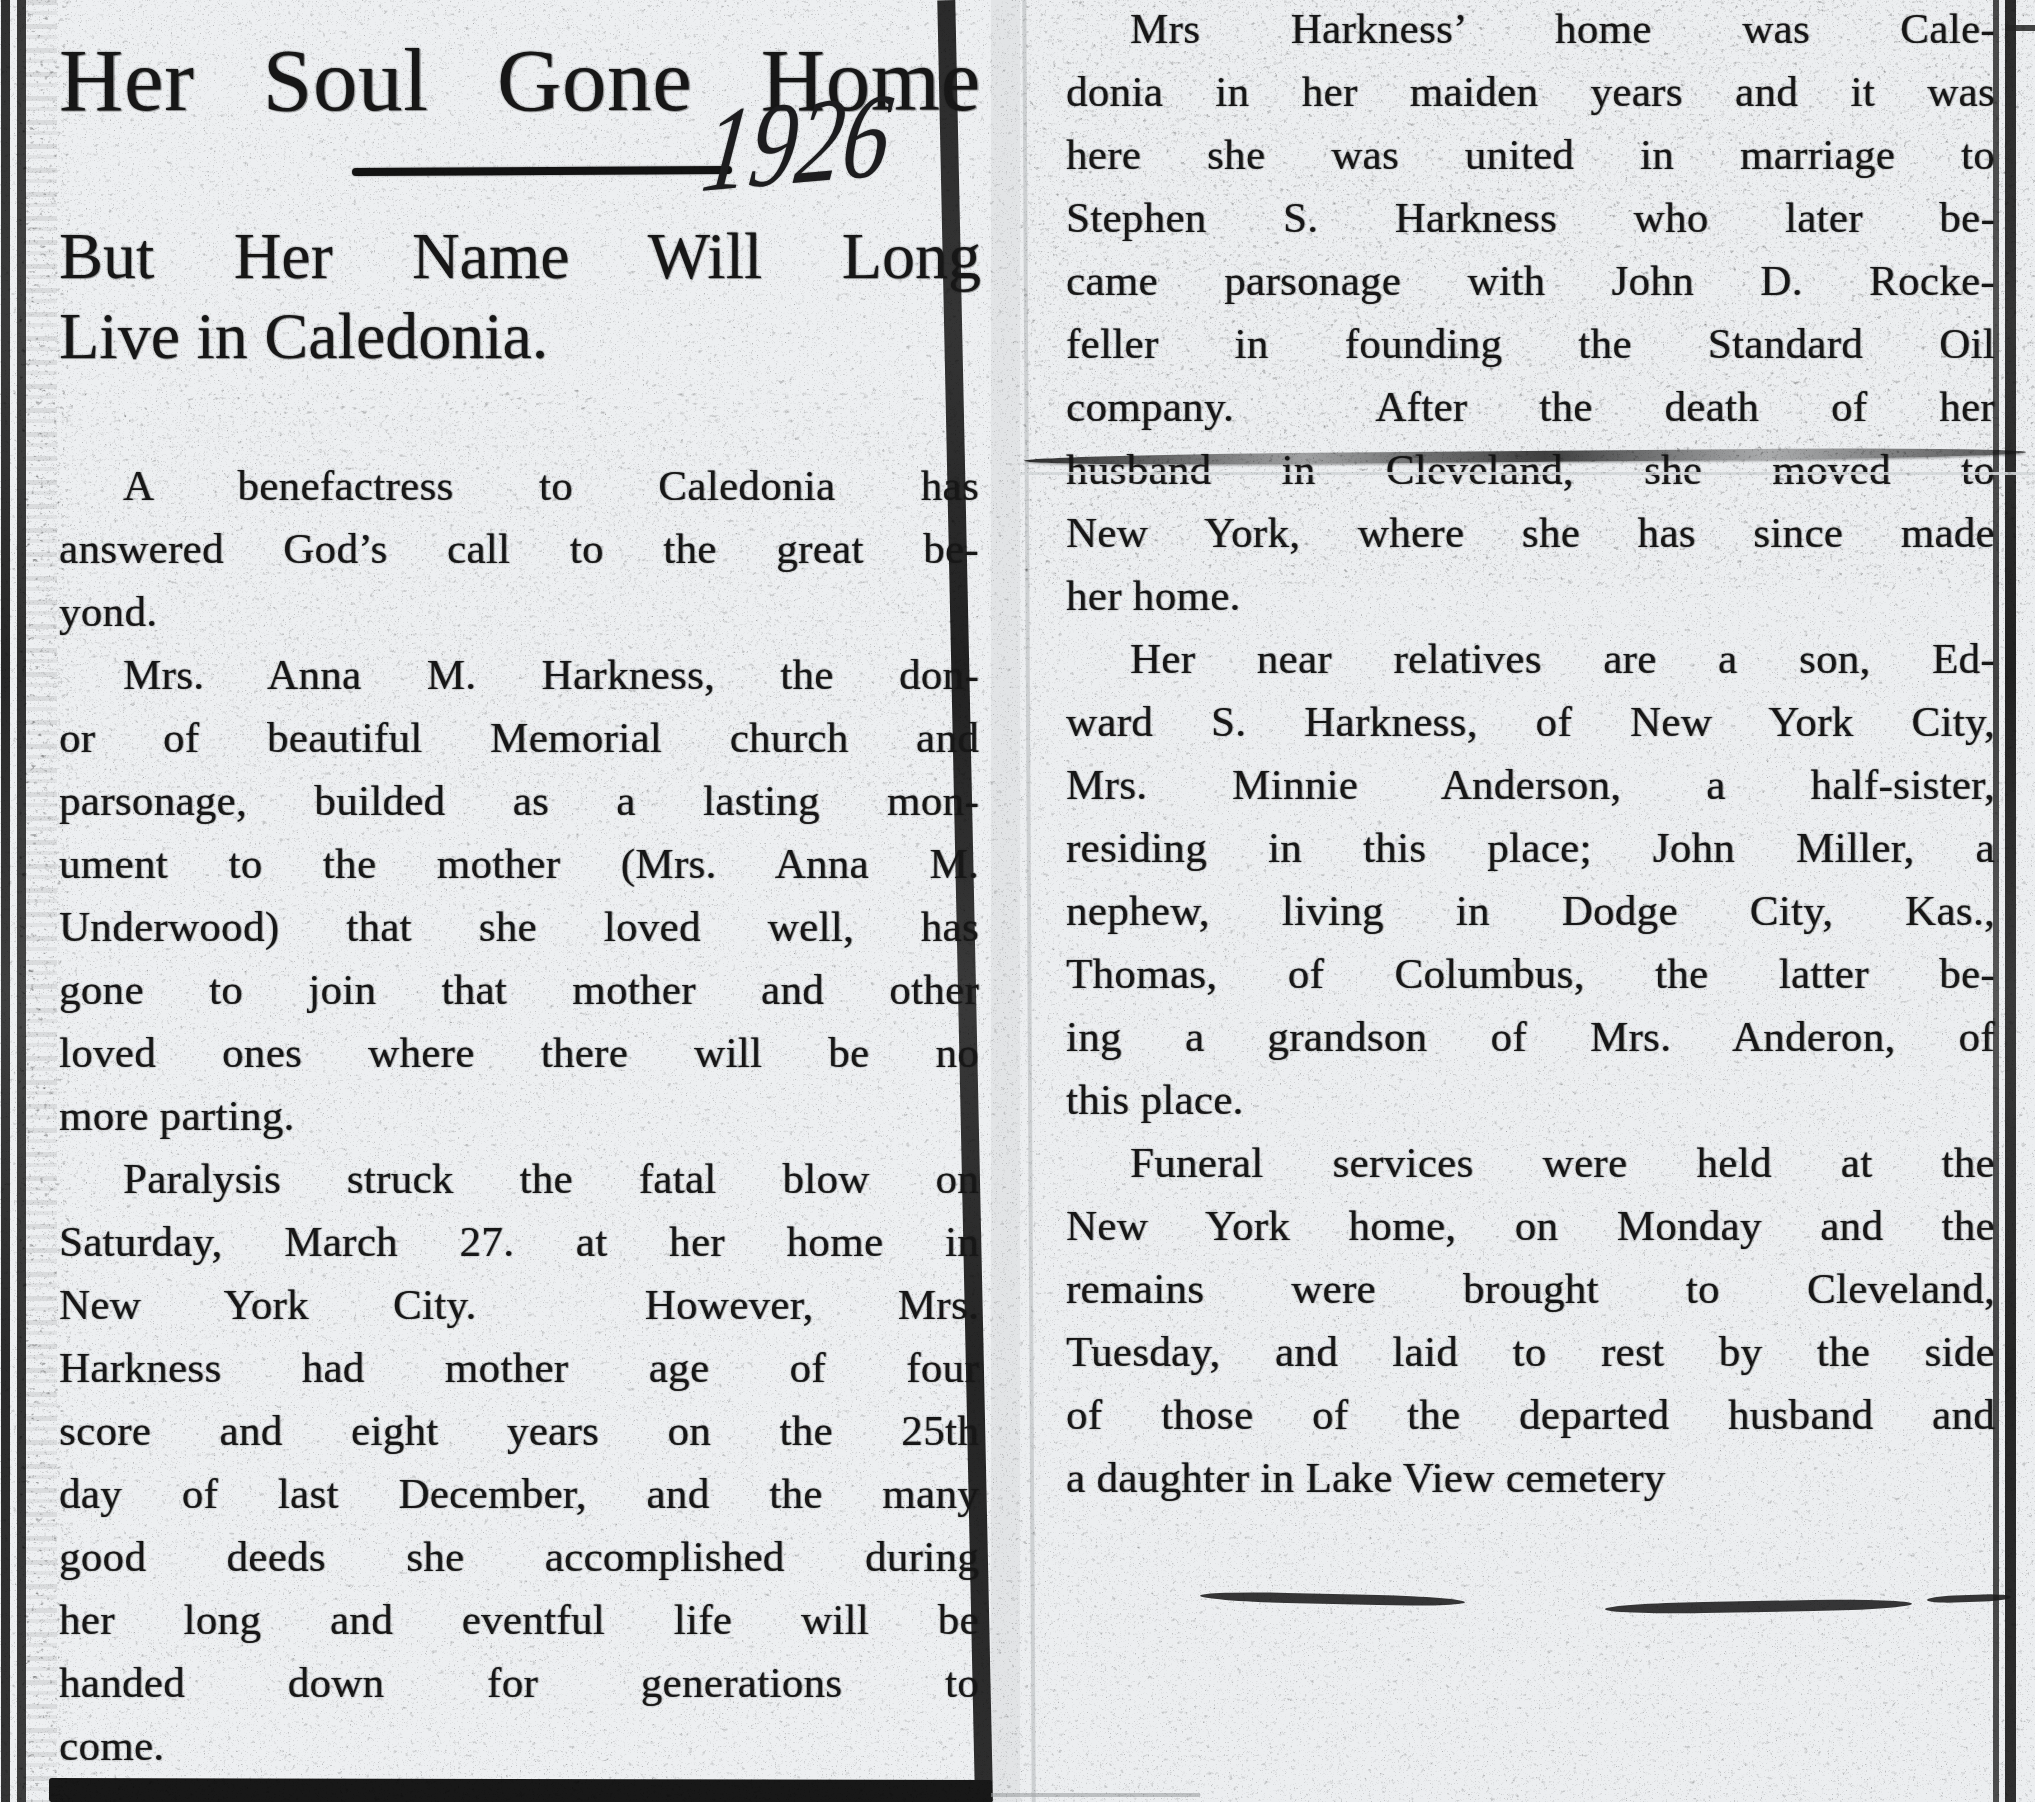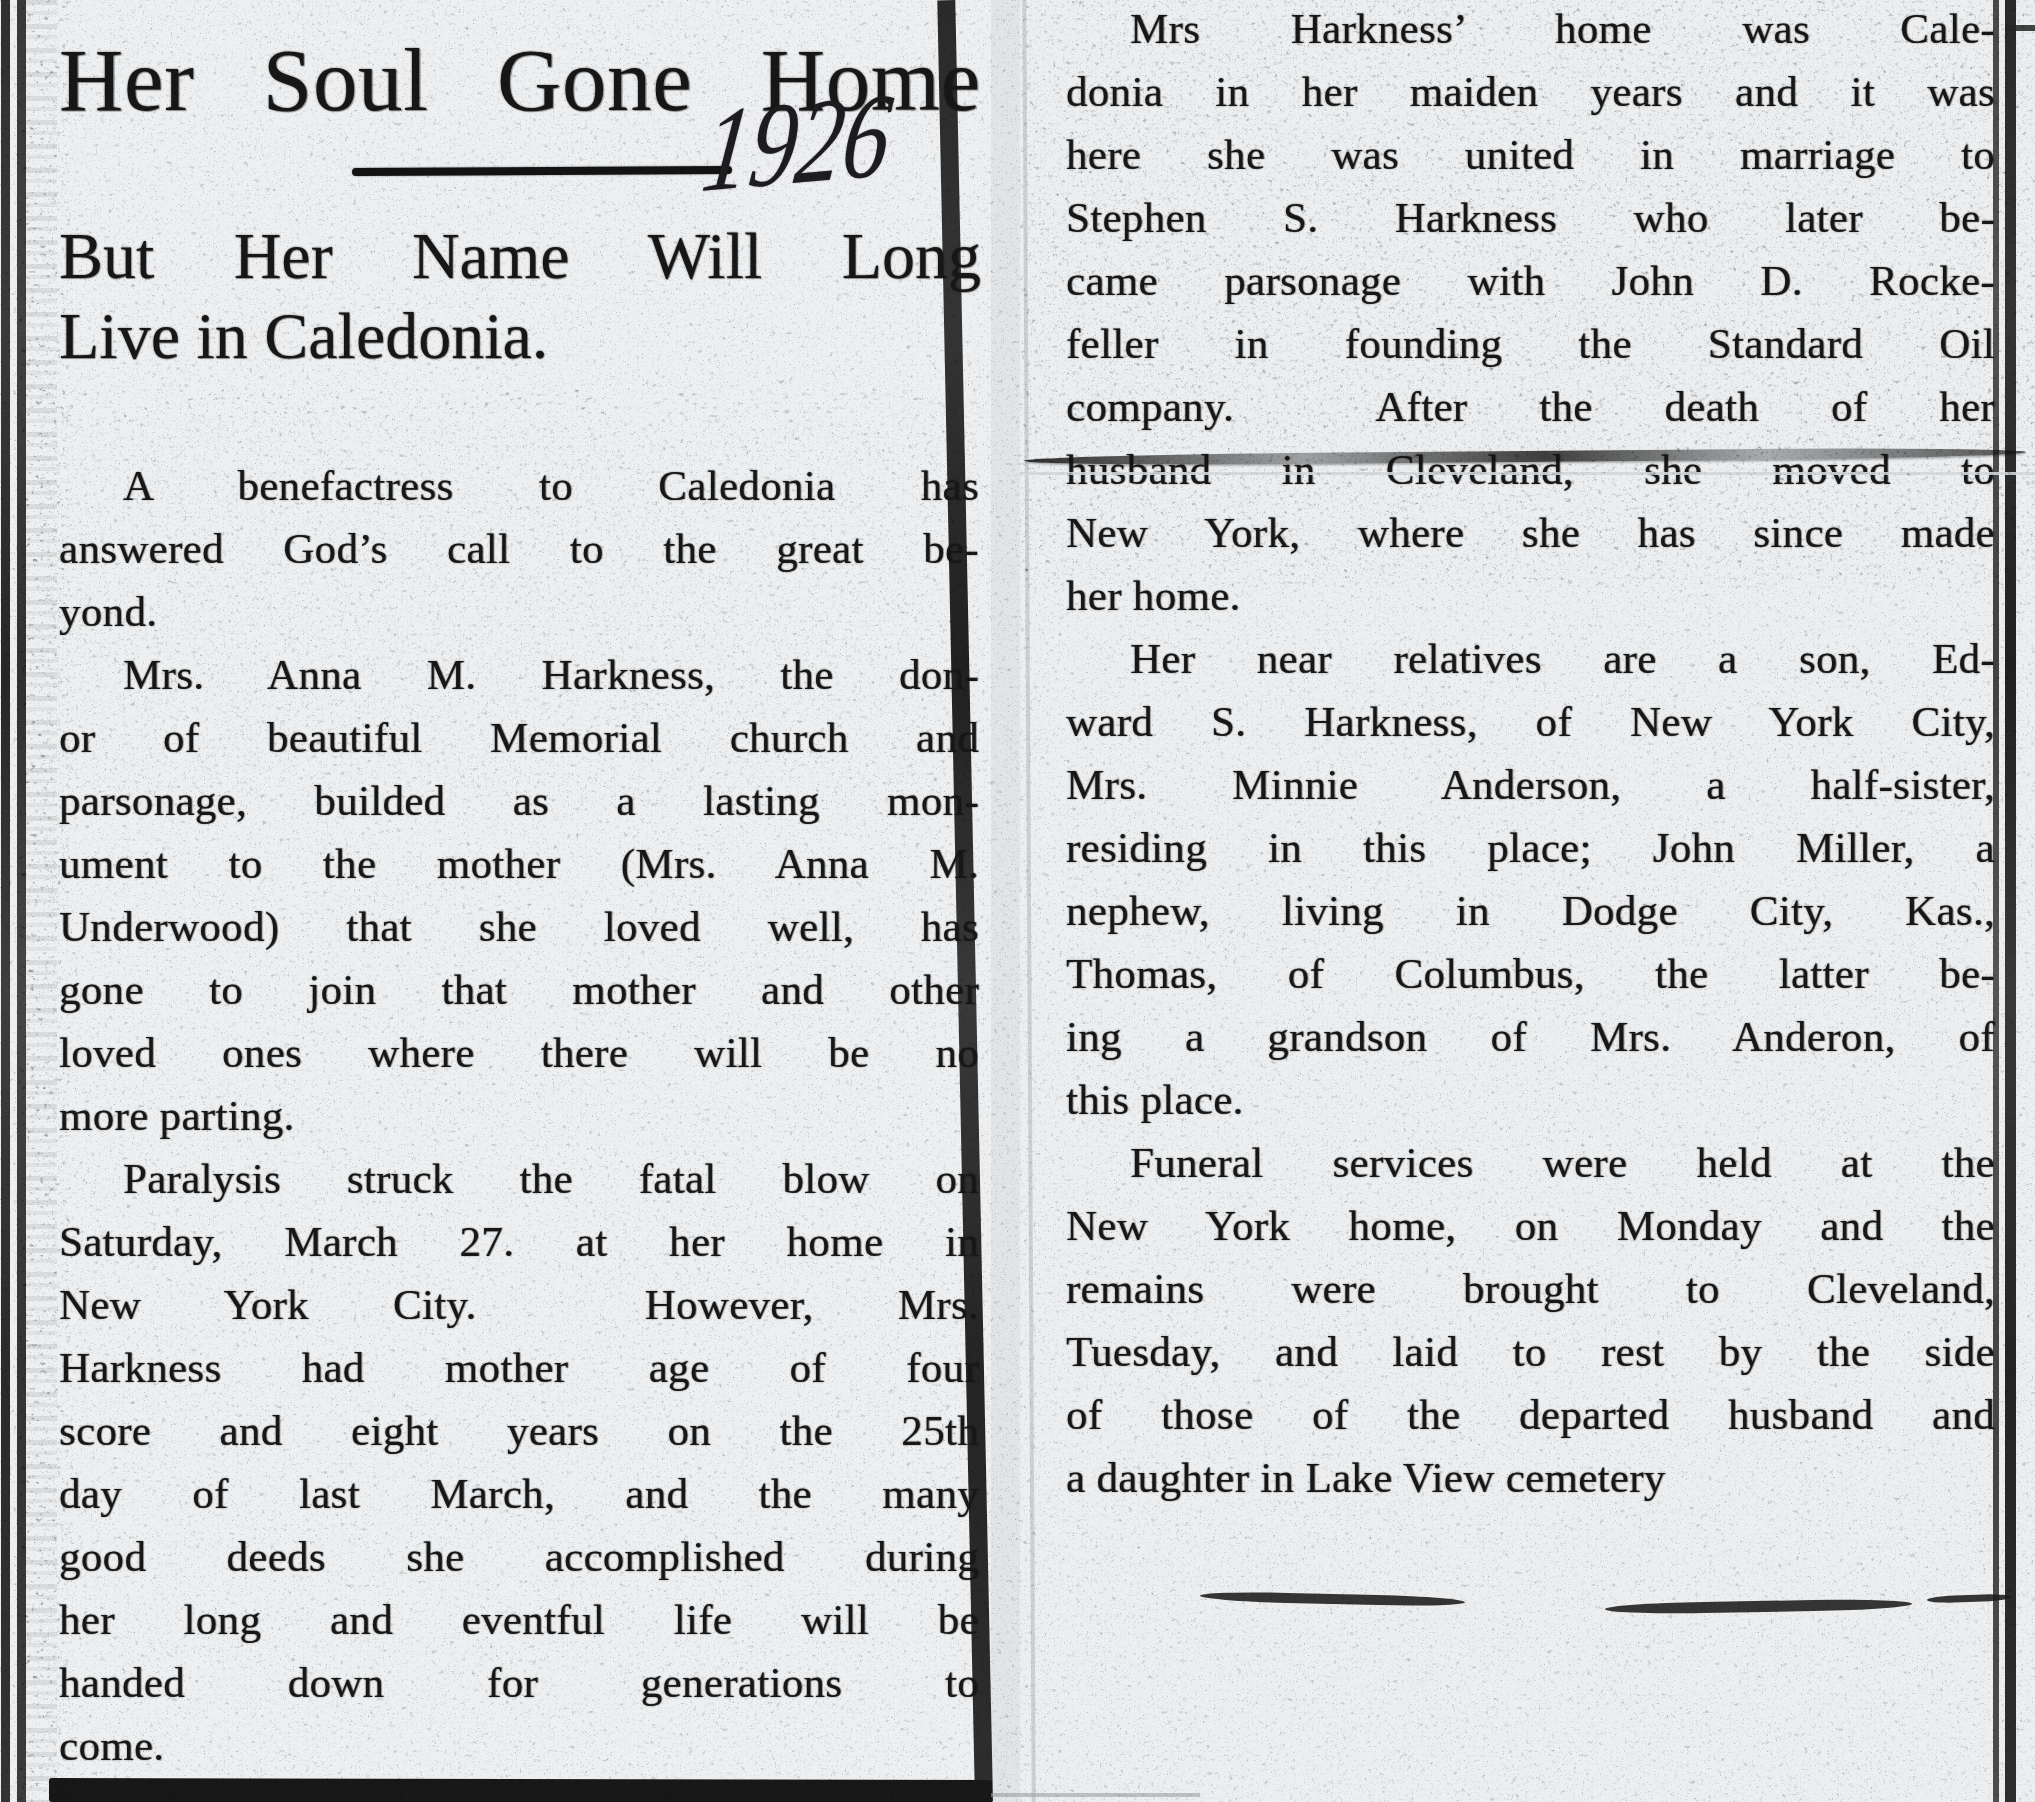--- a/index.html
+++ b/index.html
@@ -117,21 +117,21 @@
         <div class="line">gone to join that mother and other</div>
         <div class="line">loved ones where there will be no</div>
         <div class="line plast">more parting.</div>
       </div>
       <div>
         <div class="line first">Paralysis struck the fatal blow on</div>
         <div class="line">Saturday, March 27. at her home in</div>
         <div class="line">New York City.&nbsp; However, Mrs.</div>
         <div class="line">Harkness had mother age of four</div>
         <div class="line">score and eight years on the 25th</div>
-        <div class="line">day of last March, and the many</div>
+        <div class="line">day of last December, and the many</div>
         <div class="line">good deeds she accomplished during</div>
         <div class="line">her long and eventful life will be</div>
         <div class="line">handed down for generations to</div>
         <div class="line plast">come.</div>
       </div>
     </div>
   <div class="body-col body-right">
       <div>
         <div class="line first">Mrs Harkness’ home was Cale-</div>
         <div class="line">donia in her maiden years and it was</div>

